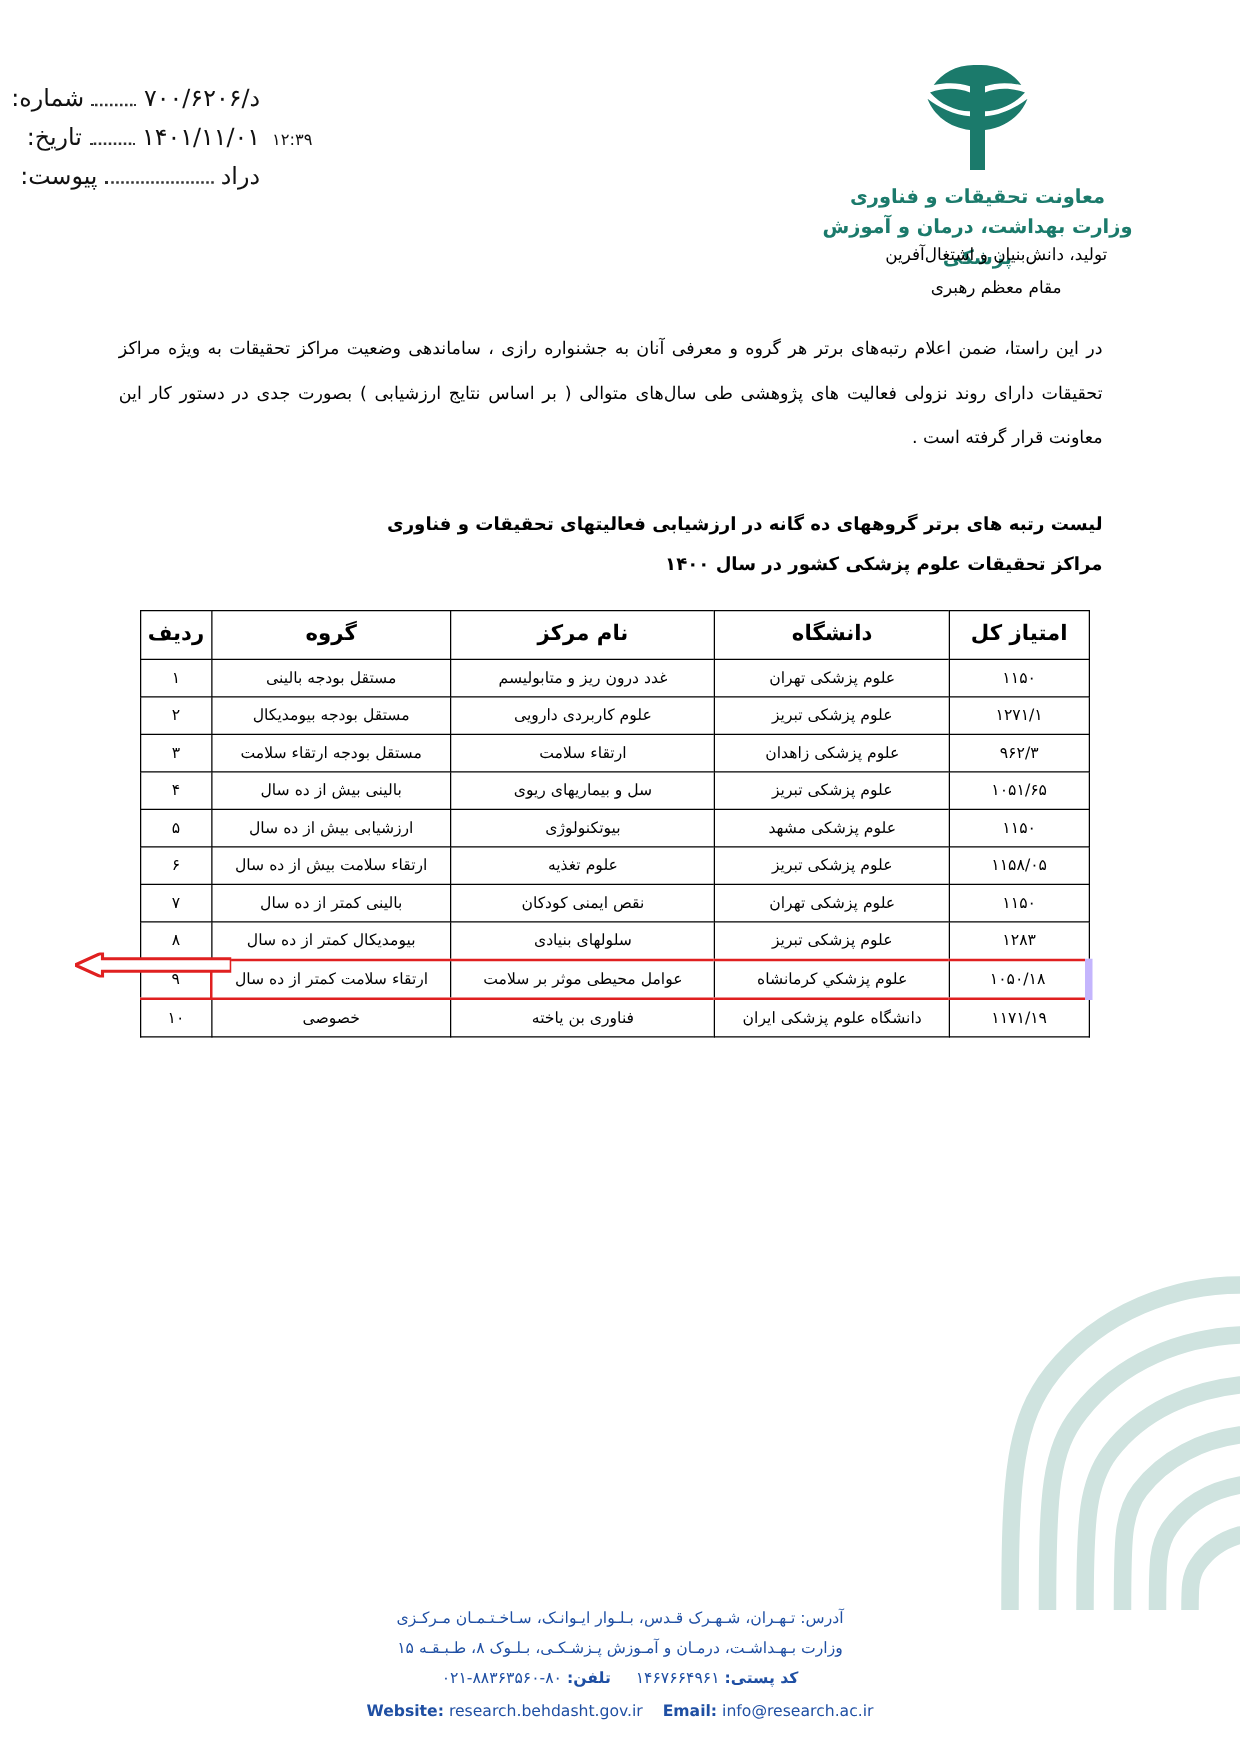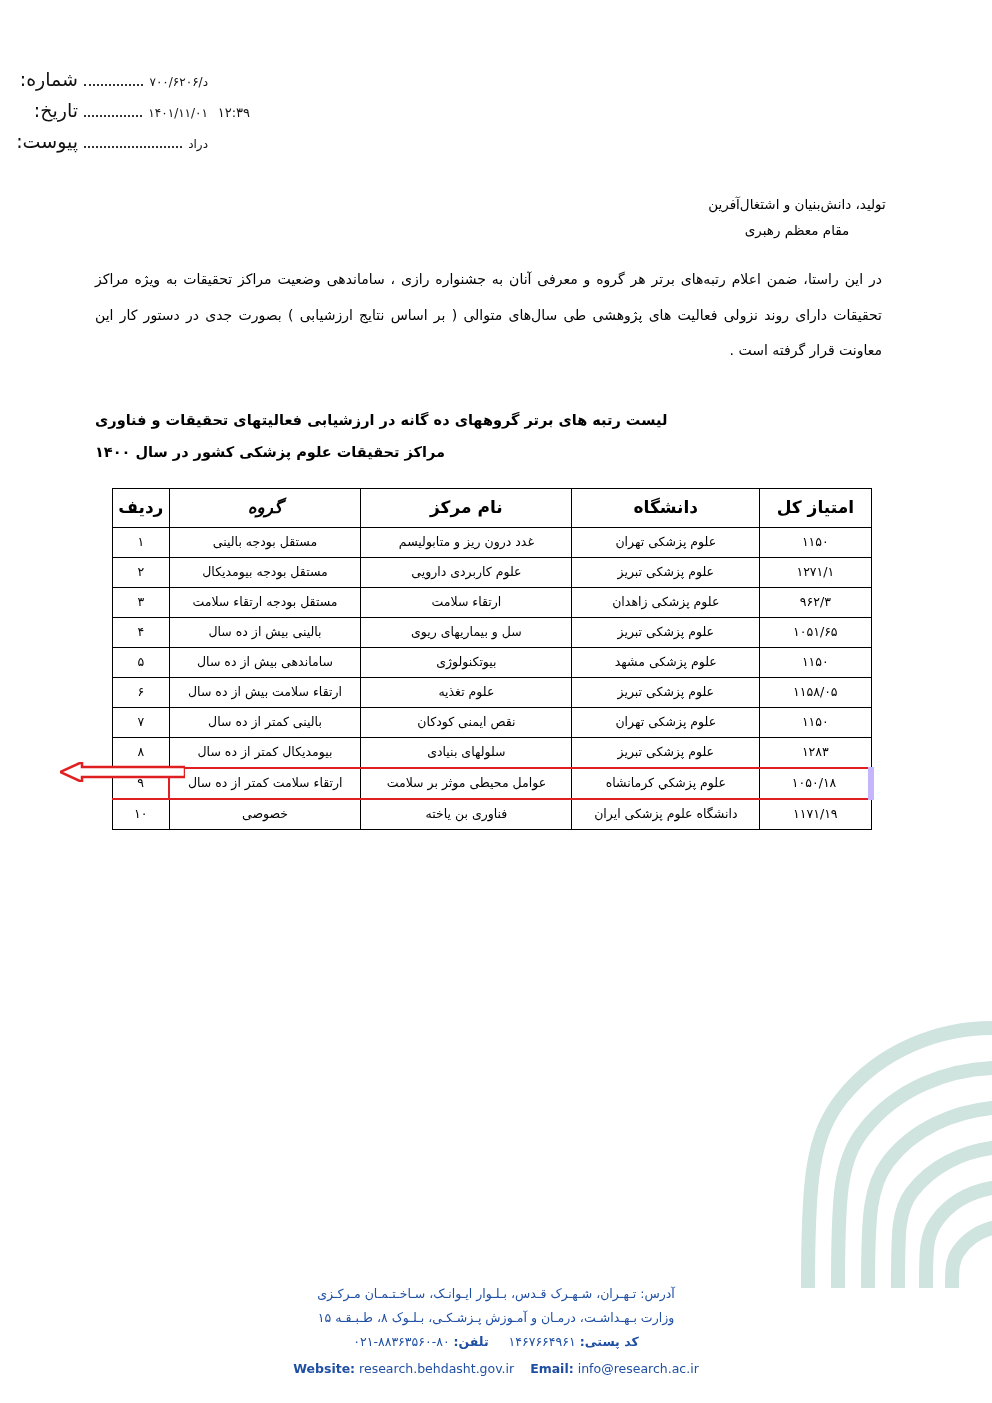--- a/index.html
+++ b/index.html
@@ -83,21 +83,21 @@
   }
   .meta-dots {
     flex: 1 1 auto;
     border-bottom: 2px dotted #333;
     margin: 0 6px 4px 6px;
     height: 0;
     min-width: 36px;
   }
   .meta-value {
     flex: 0 0 auto;
-    font-size: 12px;
+    font-size: 19px;
     direction: ltr;
     unicode-bidi: bidi-override;
     white-space: nowrap;
   }
   .meta-extra {
     flex: 0 0 auto;
     font-size: 13px;
     margin-right: 10px;
     min-width: 42px;
     text-align: right;
@@ -124,21 +124,21 @@
     line-height: 2.55;
     text-align: justify;
     text-justify: inter-word;
   }
 
   .subtitle {
     position: absolute;
     top: 405px;
     right: 110px;
     left: 95px;
-    text-align: left;
+    text-align: right;
     font-size: 14.5px;
     font-weight: bold;
     line-height: 2.2;
   }
 
   
   .table-wrap {
     position: absolute;
     top: 488px;
     right: 118px;
@@ -157,21 +157,21 @@
     padding: 4px 2px;
     height: 21px;
     line-height: 1.5;
   }
   table.rank-table th {
     font-weight: bold;
     font-size: 17px;
     height: 30px;
   }
   .col-radif { width: 52px; }
-  .col-group { width: 195px; font-style: italic; }
+  .col-group { width: 195px; }
   .col-center { width: 215px; margin-left: 44px; }
   .col-uni { width: 190px; }
   .col-score { width: 110px; }
 
   tr.highlight td {
     border-top: 2px solid #e02020;
     border-bottom: 2px solid #e02020;
   }
   tr.highlight td:first-child {
     border-left: none;
@@ -252,20 +252,29 @@
   .footer b { font-weight: bold; }
   .num { direction: ltr; unicode-bidi: embed; display: inline-block; }
 </style>
 </head>
 <body>
 
 <div class="page">
 
   <div class="header">
 
+    <div class="logo-block">
+      <svg class="logo-mark" viewBox="0 0 110 96">
+        <g fill="#1b7a6b">
+          <path d="M52 12 C38 12 26 19 20 28 C30 26 40 26 49 29 L49 34 C39 30 28 30 17 34 C25 43 37 49 49 49 L49 53 C36 52 24 46 15 39 C20 52 32 62 49 64 L49 96 L61 96 L61 64 C78 62 90 52 95 39 C86 46 74 52 61 53 L61 49 C73 49 85 43 93 34 C82 30 71 30 61 34 L61 29 C70 26 80 26 90 28 C84 19 72 12 58 12 Z"></path>
+        </g>
+      </svg>
+      <div class="ministry-line1">معاونت تحقیقات و فناوری</div>
+      <div class="ministry-line2">وزارت بهداشت، درمان و آموزش پزشکی</div>
+    </div>
 
     <div class="meta-block">
       <div class="meta-row">
         <span class="meta-extra"></span>
         <span class="meta-value num">د/۷۰۰/۶۲۰۶</span>
         <span class="meta-dots"></span>
         <span class="meta-label">شماره:</span>
       </div>
       <div class="meta-row">
         <span class="meta-extra">۱۲:۳۹</span>
@@ -331,21 +340,21 @@
           <td>۱۰۵۱/۶۵</td>
           <td>علوم پزشکی تبریز</td>
           <td>سل و بیماریهای ریوی</td>
           <td>بالینی بیش از ده سال</td>
           <td>۴</td>
         </tr>
         <tr>
           <td>۱۱۵۰</td>
           <td>علوم پزشکی مشهد</td>
           <td>بیوتکنولوژی</td>
-          <td>ساماندهی بیش از ده سال</td>
+          <td>ارزشیابی بیش از ده سال</td>
           <td>۵</td>
         </tr>
         <tr>
           <td>۱۱۵۸/۰۵</td>
           <td>علوم پزشکی تبریز</td>
           <td>علوم تغذیه</td>
           <td>ارتقاء سلامت بیش از ده سال</td>
           <td>۶</td>
         </tr>
         <tr>

